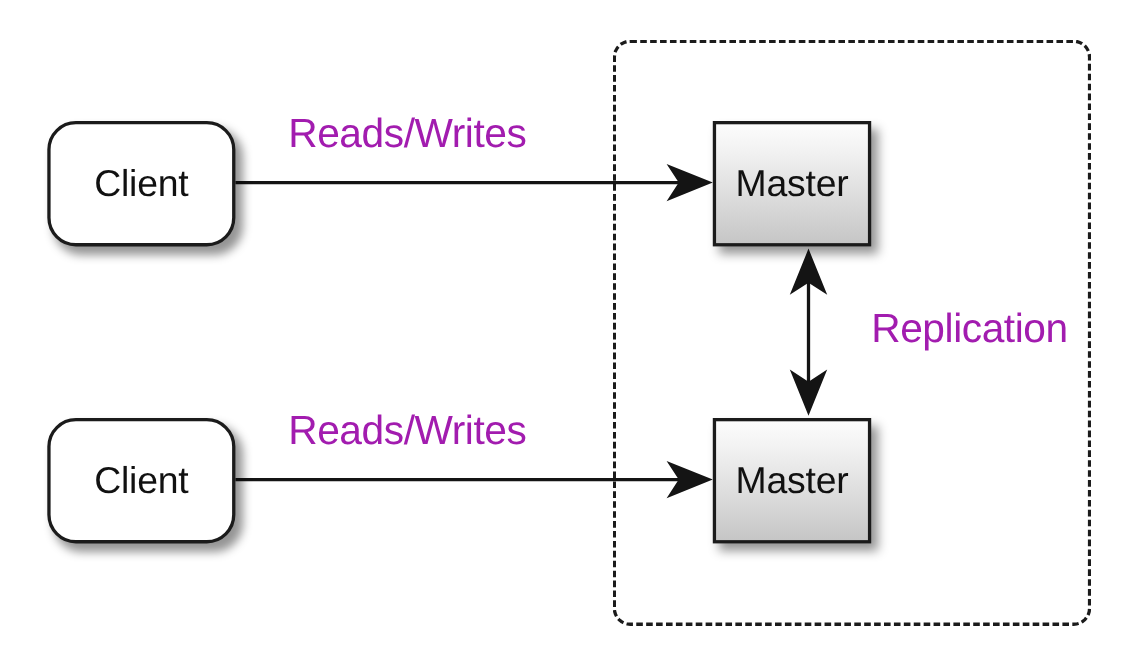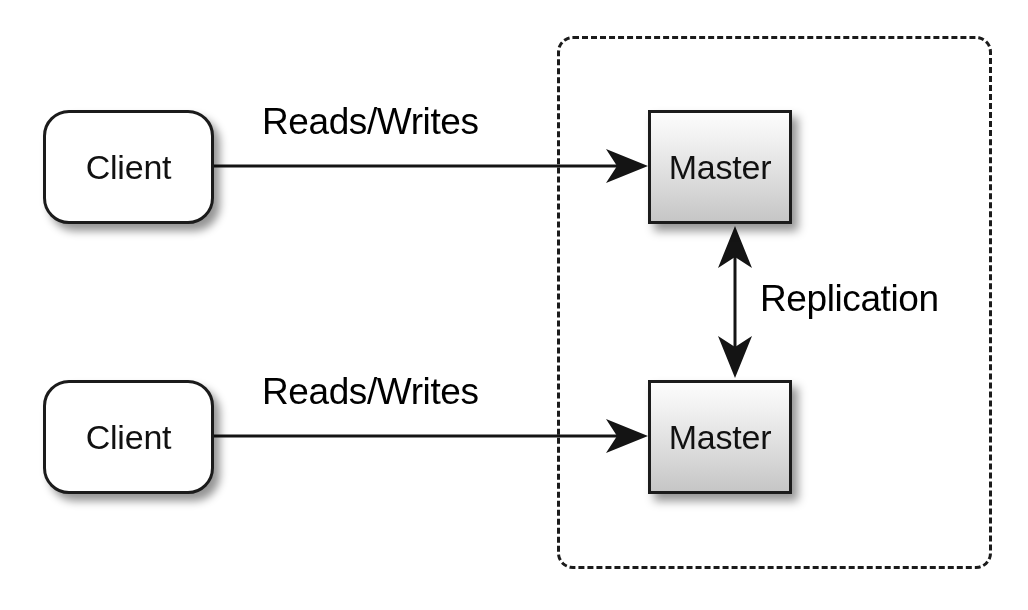--- a/index.html
+++ b/index.html
@@ -72,28 +72,28 @@
     letter-spacing: -0.2px;
     line-height: 1;
   }
   #master-top    { left: 648px; top: 110px; }
   #master-bottom { left: 648px; top: 380px; }
 
   
   .edge-label {
     position: absolute;
     font-size: 37px;
-    color: #000000;
+    color: #a21caf;
     white-space: nowrap;
     letter-spacing: -0.4px;
     line-height: 1;
   }
   #label-rw-top    { left: 262px; top: 103px; }
   #label-rw-bottom { left: 262px; top: 373px; }
-  #label-replication { left: 760px; top: 280px; }
+  #label-replication { left: 792px; top: 280px; }
 
   
   #connectors {
     position: absolute;
     left: 0;
     top: 0;
     width: 1028px;
     height: 610px;
     pointer-events: none;
   }

